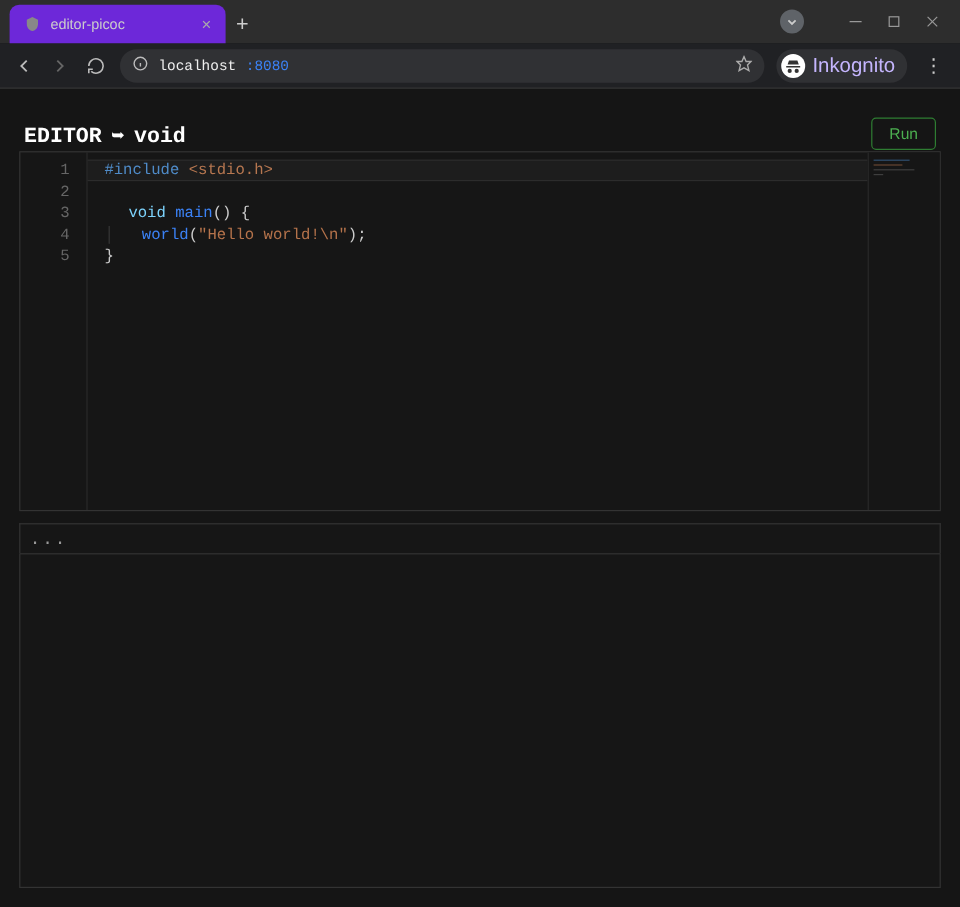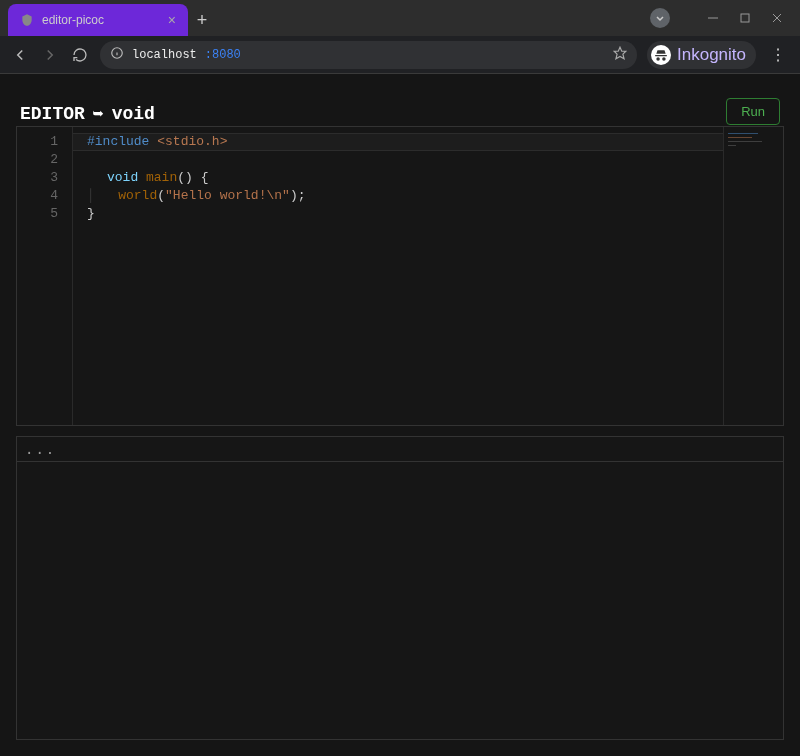--- a/index.html
+++ b/index.html
@@ -140,21 +140,21 @@
   }
   .code-line { height: 18px; line-height: 18px; white-space: pre; }
   .line-highlight {
     position:absolute; left:0; right:0; top:6px; height:18px;
     background: rgba(255,255,255,0.03);
     border-top:1px solid #2c2c2c; border-bottom:1px solid #2c2c2c;
   }
   .tok-pre   { color:#4a88c7; }
   .tok-inc   { color:#b5734b; }
   .tok-kw    { color:#7dd3fc;margin-left:20px; }
-  .tok-fn    { color:#a16207; }
+  .tok-fn    { color:#3b82f6; }
   .tok-str   { color:#b5734b; }
   .tok-punc  { color:#ccc; }
   .indent-guide { color:#3a3a3a; }
 
   .minimap {
     width: 60px;
     border-left: 1px solid #2a2a2a;
     position: relative;
     background: #161616;
   }

